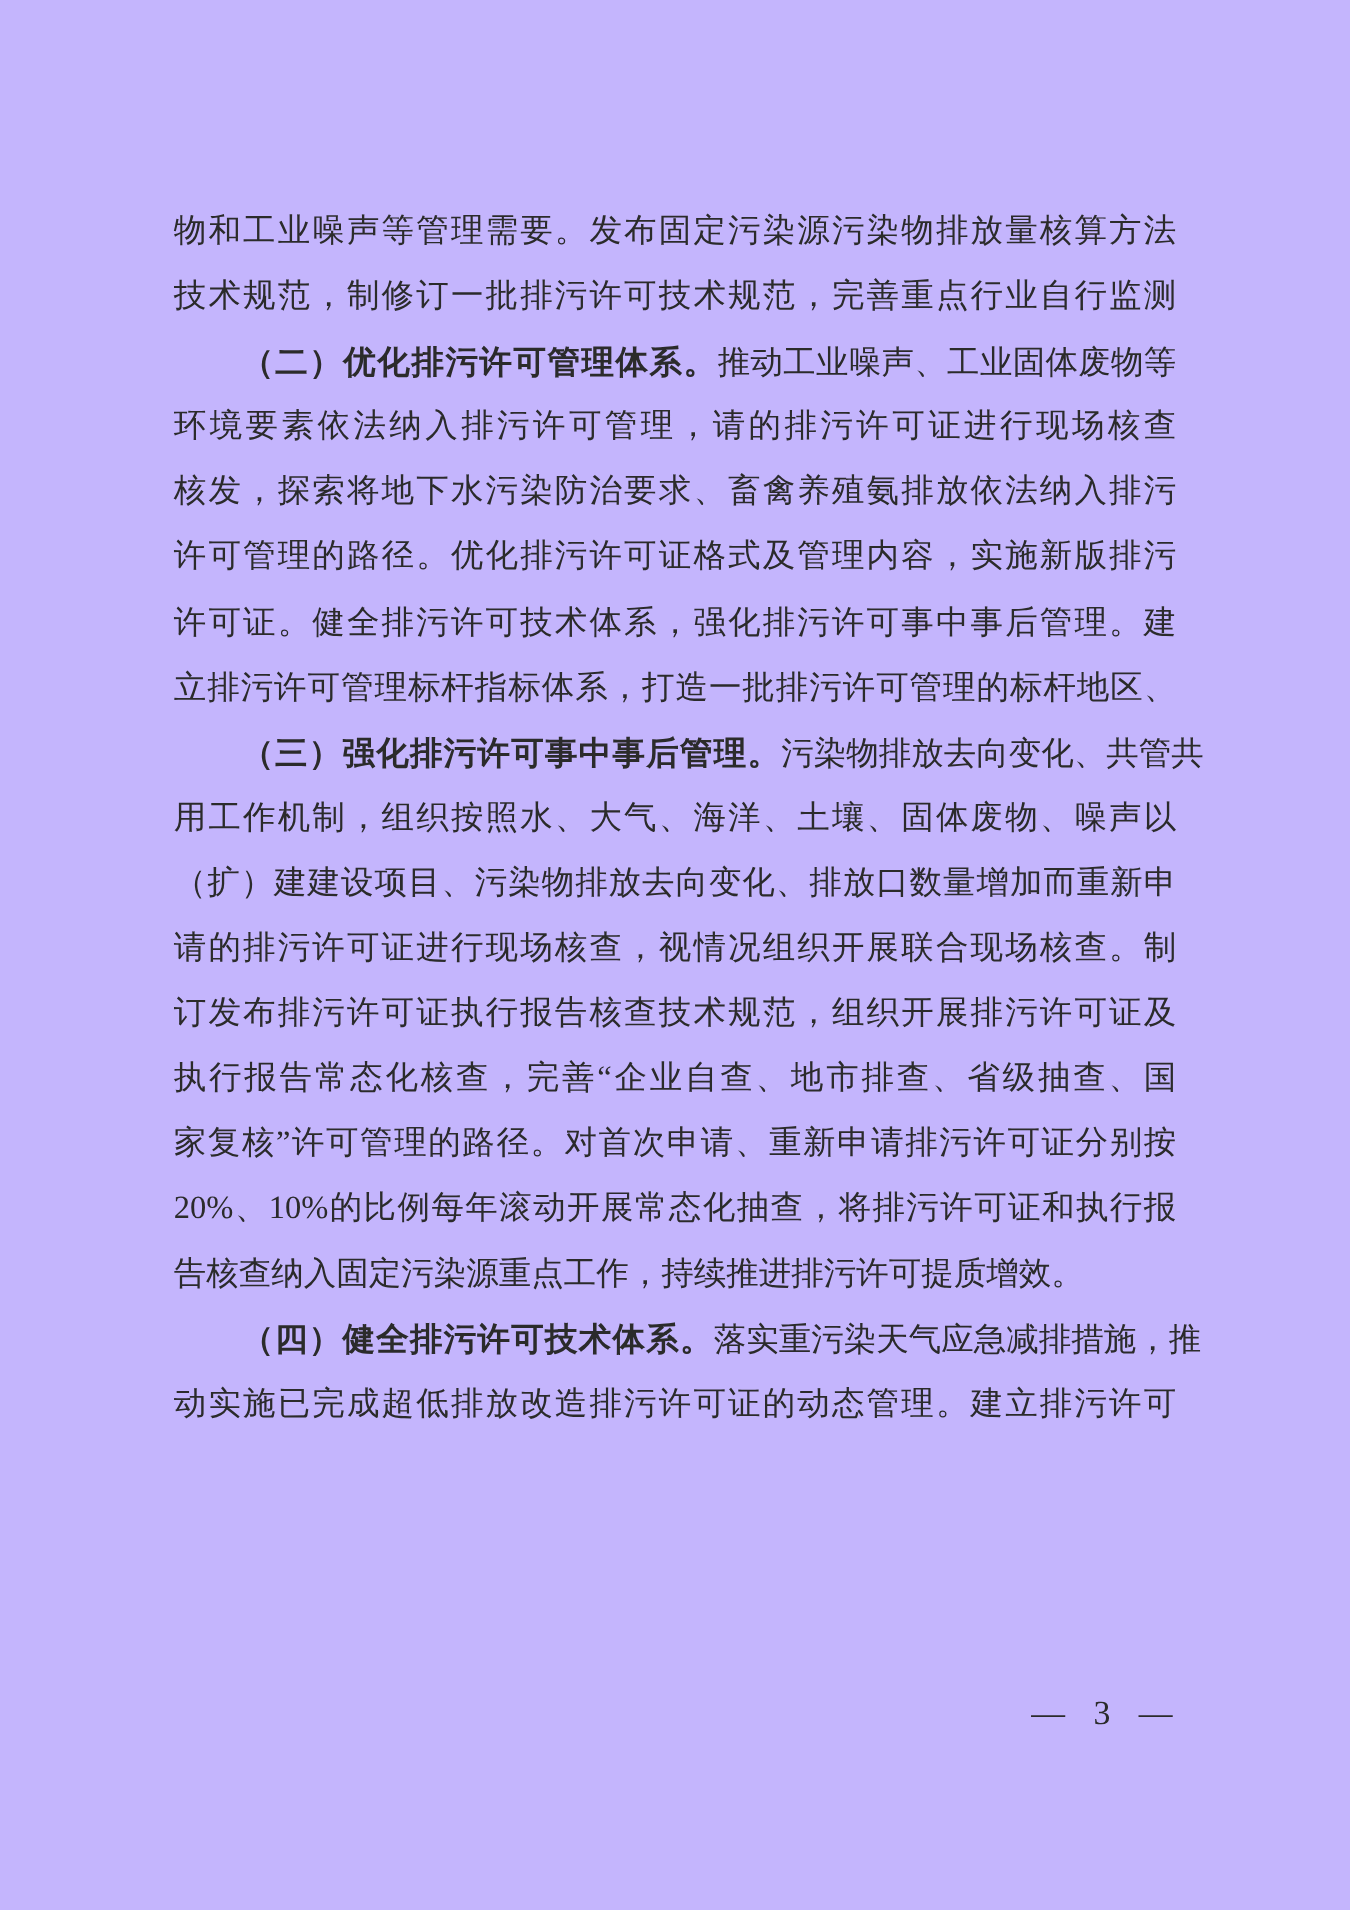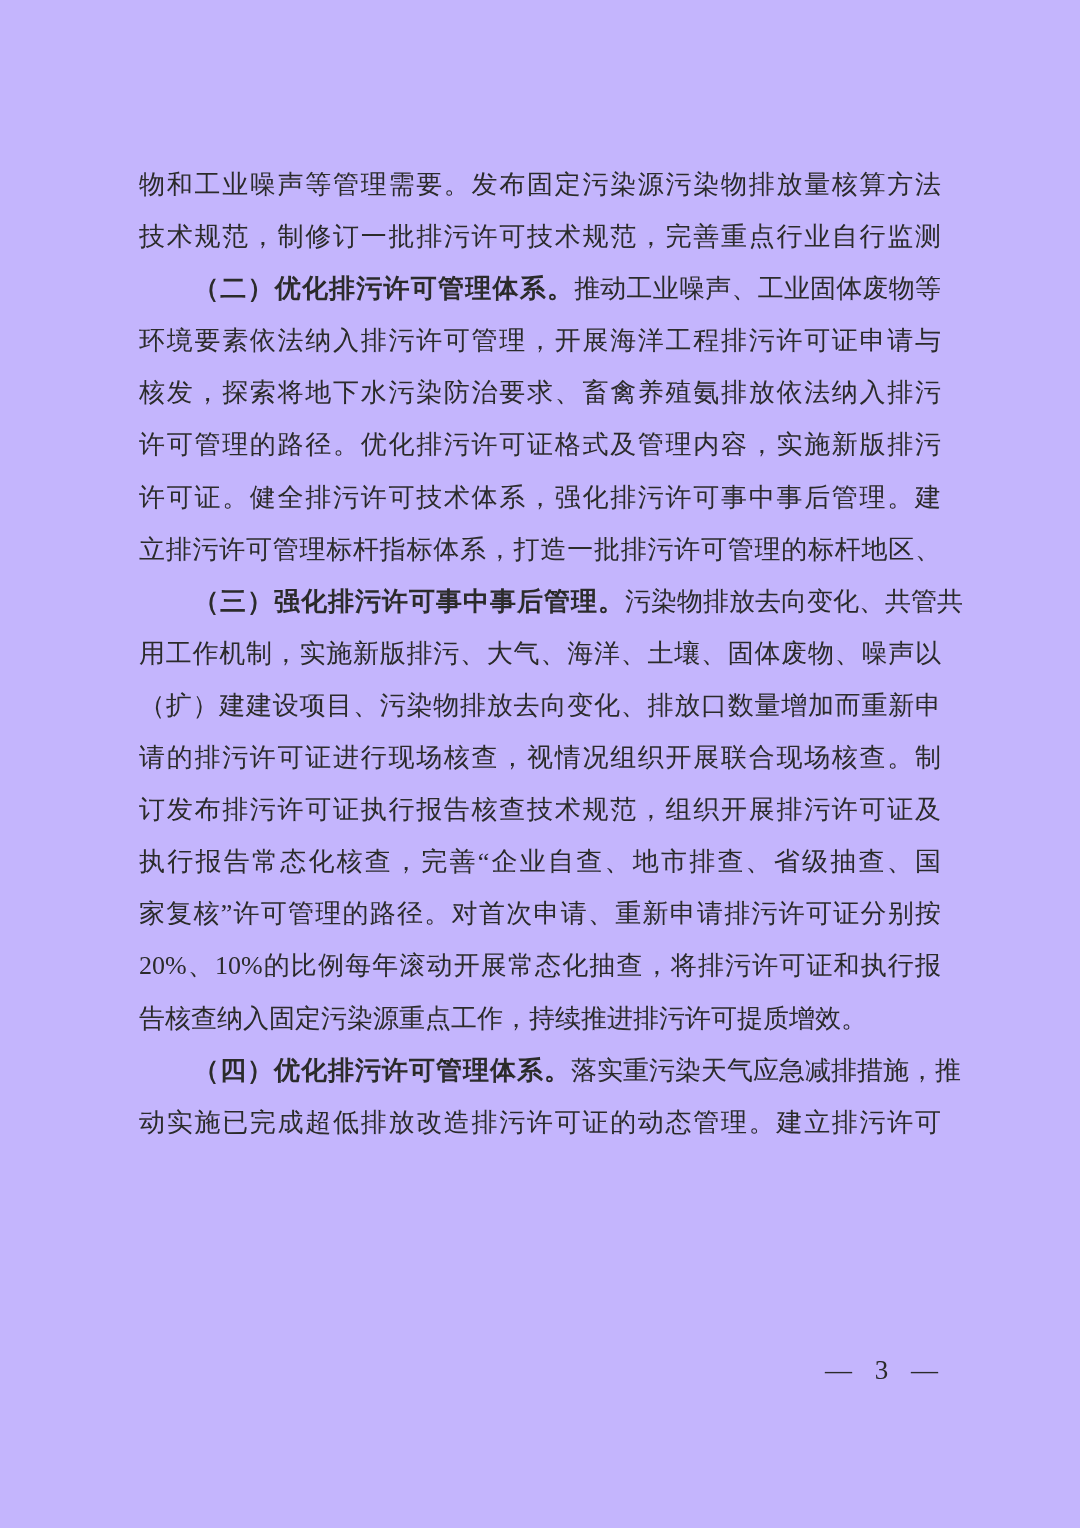--- a/index.html
+++ b/index.html
@@ -24,21 +24,21 @@
     line-height: 52.1px;
     font-size: 26px;
     text-align: justify;
     text-justify: inter-character;
     white-space: nowrap;
     overflow: visible;
   }
   .line.stretch { text-align-last: justify; }
   .line.indent { text-indent: 54px; }
   .line b {
-    font-family: Liberation Mono, monospace;
+    font-family: Liberation Sans, sans-serif;
     font-weight: 700;
     letter-spacing: 1px;
   }
   .page-number {
     position: absolute;
     top: 1355px;
     right: 140px;
     font-size: 27px;
     line-height: 30px;
     letter-spacing: 2px;
@@ -49,35 +49,35 @@
 </head>
 <body>
 
 <div class="page">
   <div class="text-block">
 
     <div class="line stretch"><span>物和工业噪声等管理需要。发布固定污染源污染物排放量核算方法</span></div>
     <div class="line stretch"><span>技术规范，制修订一批排污许可技术规范，完善重点行业自行监测</span></div>
 
     <div class="line stretch indent"><b>（二）优化排污许可管理体系。</b><span>推动工业噪声、工业固体废物等</span></div>
-    <div class="line stretch"><span>环境要素依法纳入排污许可管理，开展海洋工程排污许可证申请与</span></div>
+    <div class="line stretch"><span>环境要素依法纳入排污许可管理，请的排污许可证进行现场核查</span></div>
     <div class="line stretch"><span>核发，探索将地下水污染防治要求、畜禽养殖氨排放依法纳入排污</span></div>
     <div class="line stretch"><span>许可管理的路径。优化排污许可证格式及管理内容，实施新版排污</span></div>
     <div class="line stretch"><span>许可证。健全排污许可技术体系，强化排污许可事中事后管理。建</span></div>
     <div class="line stretch"><span>立排污许可管理标杆指标体系，打造一批排污许可管理的标杆地区、</span></div>
 
     <div class="line stretch indent"><b>（三）强化排污许可事中事后管理。</b><span>污染物排放去向变化、共管共</span></div>
-    <div class="line stretch"><span>用工作机制，实施新版排污、大气、海洋、土壤、固体废物、噪声以</span></div>
+    <div class="line stretch"><span>用工作机制，组织按照水、大气、海洋、土壤、固体废物、噪声以</span></div>
     <div class="line stretch"><span>（扩）建建设项目、污染物排放去向变化、排放口数量增加而重新申</span></div>
     <div class="line stretch"><span>请的排污许可证进行现场核查，视情况组织开展联合现场核查。制</span></div>
     <div class="line stretch"><span>订发布排污许可证执行报告核查技术规范，组织开展排污许可证及</span></div>
     <div class="line stretch"><span>执行报告常态化核查，完善“企业自查、地市排查、省级抽查、国</span></div>
     <div class="line stretch"><span>家复核”许可管理的路径。对首次申请、重新申请排污许可证分别按</span></div>
     <div class="line stretch"><span>20%、10%的比例每年滚动开展常态化抽查，将排污许可证和执行报</span></div>
     <div class="line"><span>告核查纳入固定污染源重点工作，持续推进排污许可提质增效。</span></div>
 
-    <div class="line stretch indent"><b>（四）优化排污许可管理体系。</b><span>落实重污染天气应急减排措施，推</span></div>
+    <div class="line stretch indent"><b>（四）健全排污许可技术体系。</b><span>落实重污染天气应急减排措施，推</span></div>
     <div class="line stretch"><span>动实施已完成超低排放改造排污许可证的动态管理。建立排污许可</span></div>
 
   </div>
 
   <div class="page-number">— 3 —</div>
 </div>
 
 </body></html>

